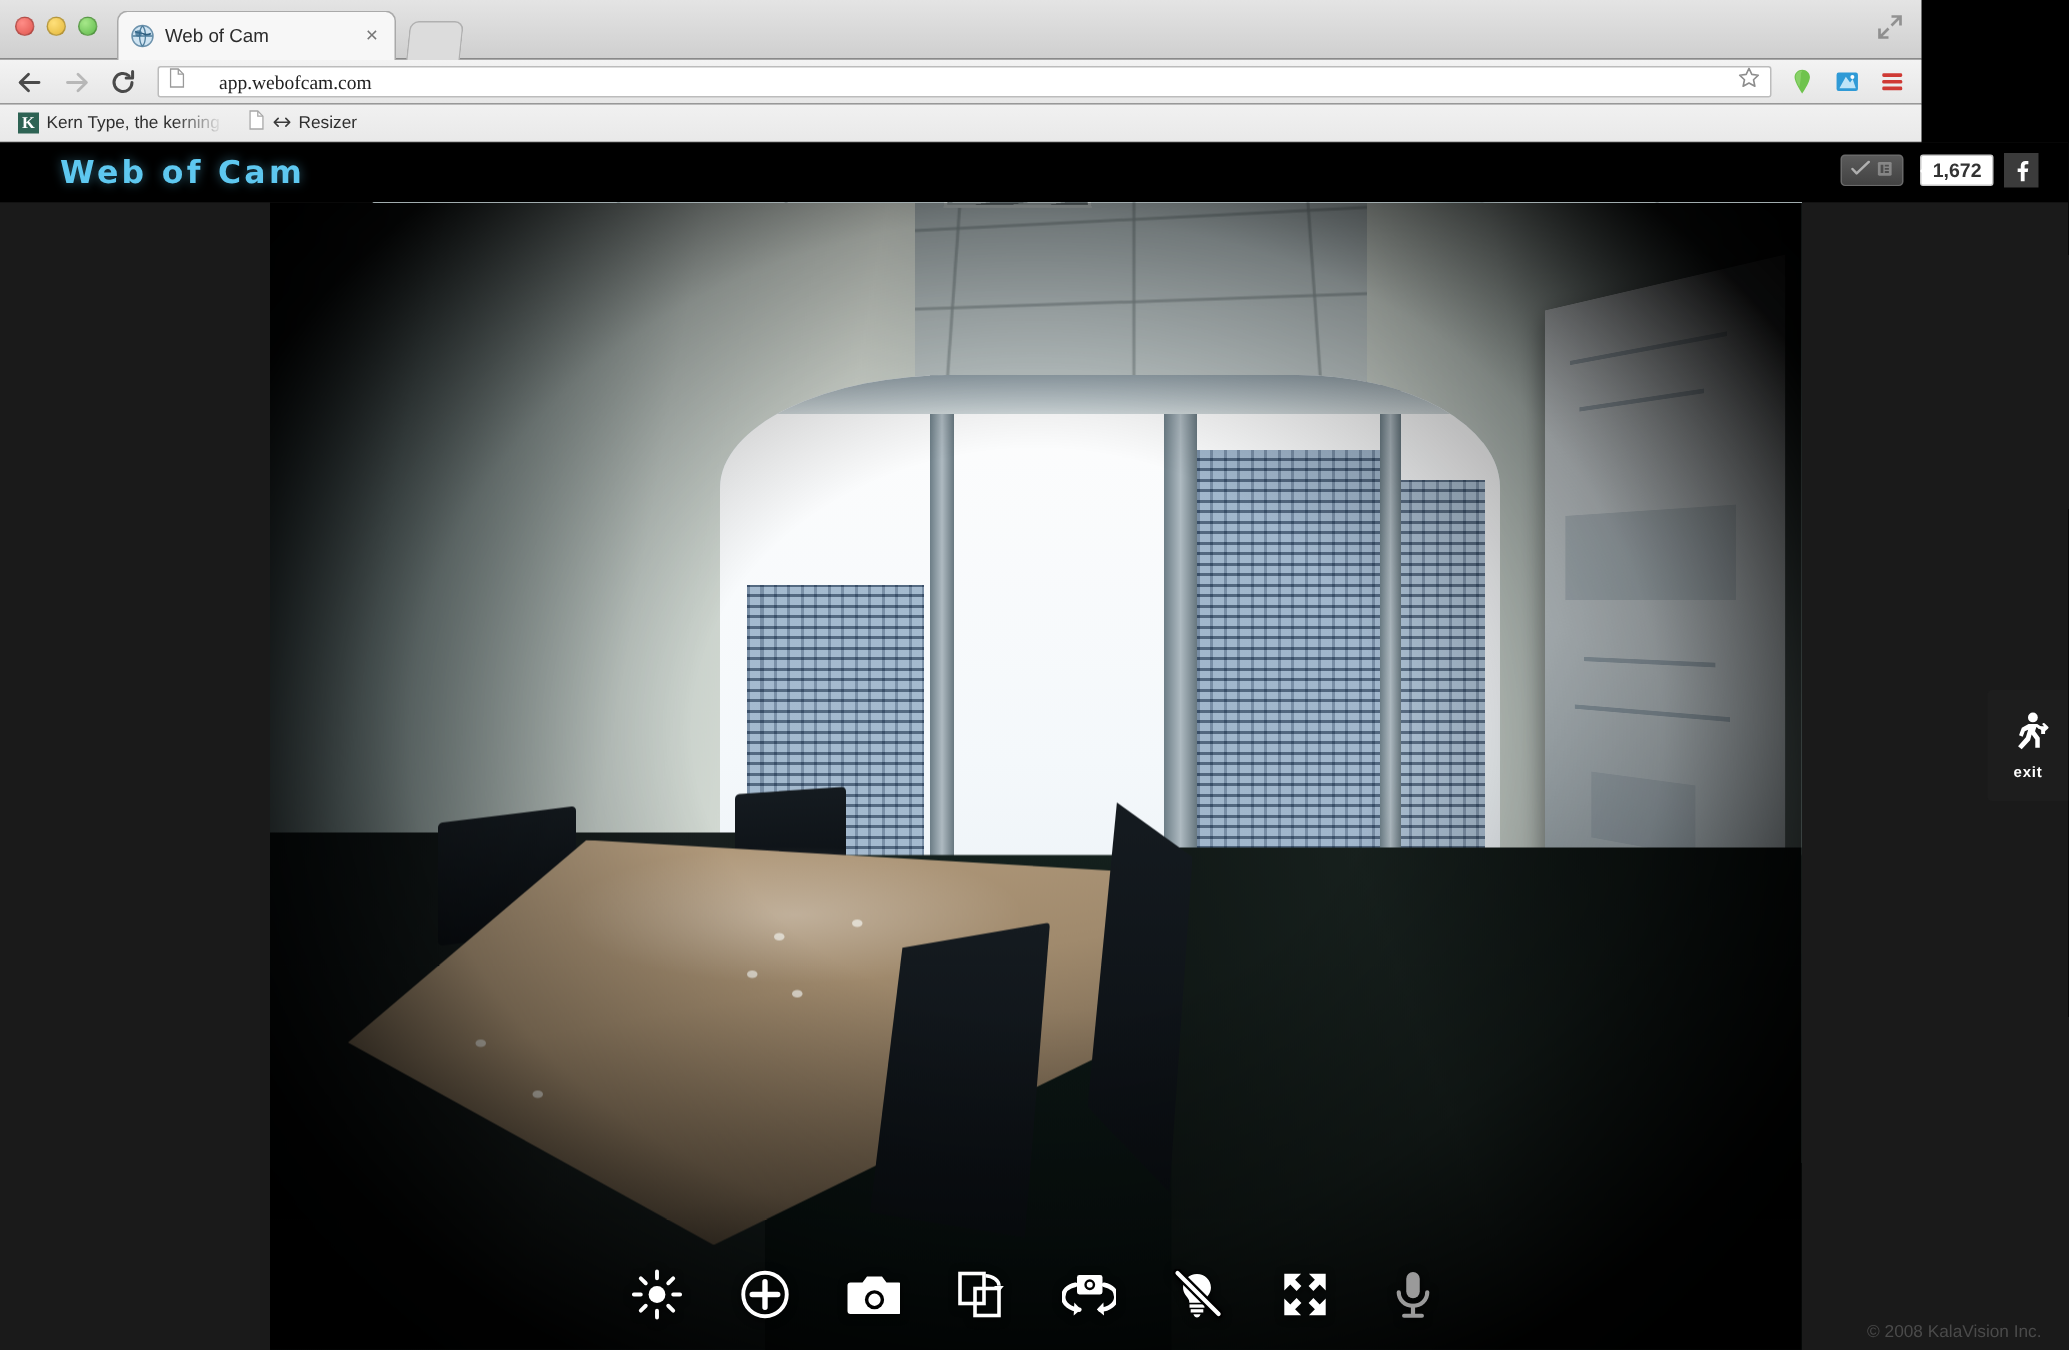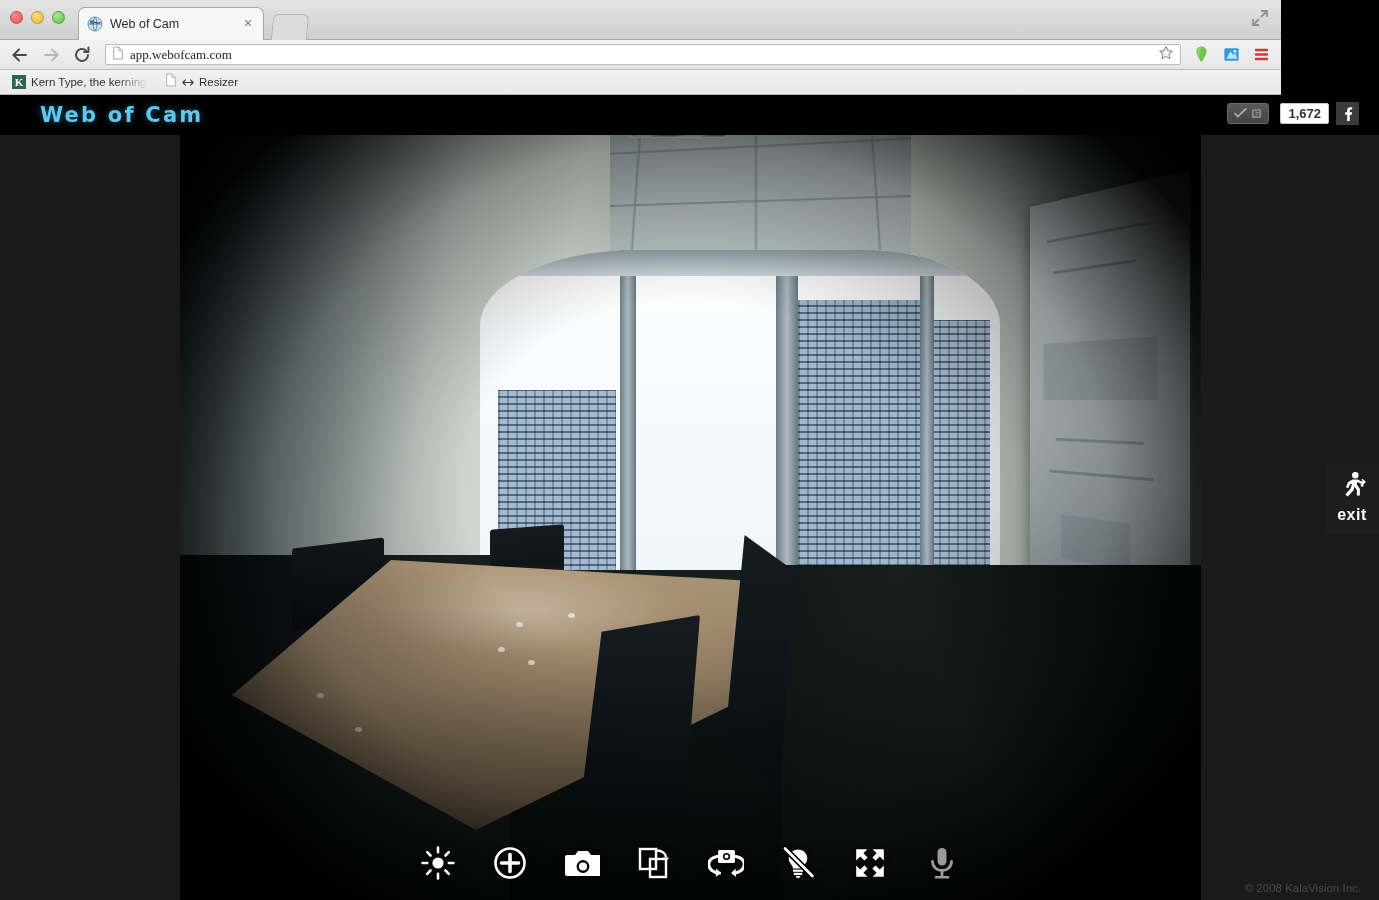--- a/index.html
+++ b/index.html
@@ -59,21 +59,21 @@
   .toolbar {
     height: 30px; background: linear-gradient(#f3f3f3, #e6e6e6);
     border-bottom: 1px solid #bdbdbd;
     display: flex; align-items: center; padding: 0 10px; gap: 11px;
   }
   .navbtn { width: 20px; height: 20px; flex: 0 0 20px; cursor: pointer; }
   .navbtn.dim { opacity: .32; }
   .omnibox {
     flex: 1; height: 21px; background: #fff;
     border: 1px solid #bcbcbc; border-radius: 2px;
-    display: flex; align-items: center; padding: 0 6px; gap: 6px;
+    display: flex; align-items: center; padding: 0 6px; gap: 22px;
     margin-left: 2px;
   }
   .omni-url { font-size: 13px; color: #222; flex: 1; font-family: "Liberation Serif", serif; }
   .tb-icon { width: 19px; height: 19px; flex: 0 0 19px; cursor: pointer; }
 
   .bookmarks {
     height: 25px; background: linear-gradient(#f1f1f1, #e9e9e9);
     border-bottom: 1px solid #b9b9b9;
     display: flex; align-items: center; padding: 0 7px; gap: 6px;
   }
@@ -269,21 +269,21 @@
   }
   .ctrl { width: 46px; height: 46px; display: flex; align-items: center; justify-content: center; cursor: pointer; }
   .ctrl svg { filter: drop-shadow(0 1px 3px rgba(0,0,0,.9)); }
 
   .exit-btn {
     position: absolute; right: 0; top: 325px; width: 54px; height: 74px;
     background: #1d1d1d; display: flex; flex-direction: column;
     align-items: center; justify-content: center; gap: 3px; cursor: pointer;
     border-radius: 3px 0 0 3px; z-index: 7;
   }
-  .exit-label { color: #fff; font-size: 16px; font-weight: bold; letter-spacing: .5px; }
+  .exit-label { color: #fff; font-size: 10px; font-weight: bold; letter-spacing: .5px; }
 
   .copyright {
     position: absolute; right: 18px; bottom: 6px;
     color: #4a4a4a; font-size: 11.5px; z-index: 6;
   }
 </style>
 </head>
 <body>
 
 <div class="browser">

